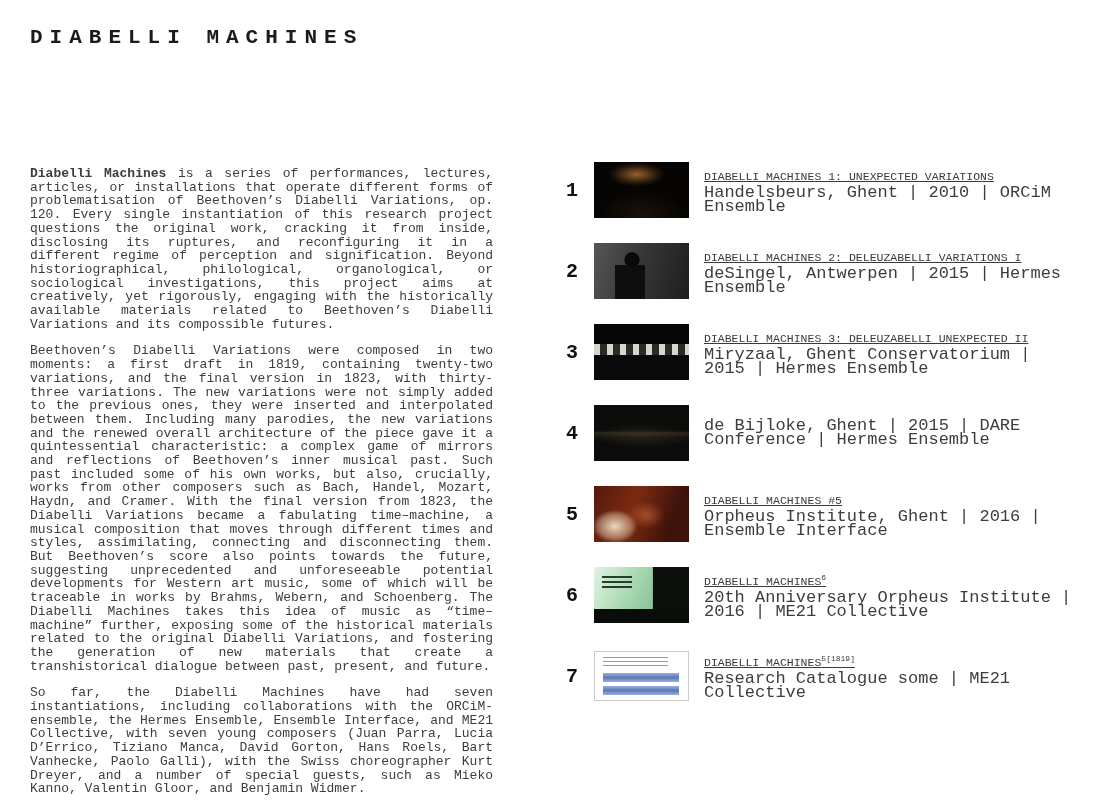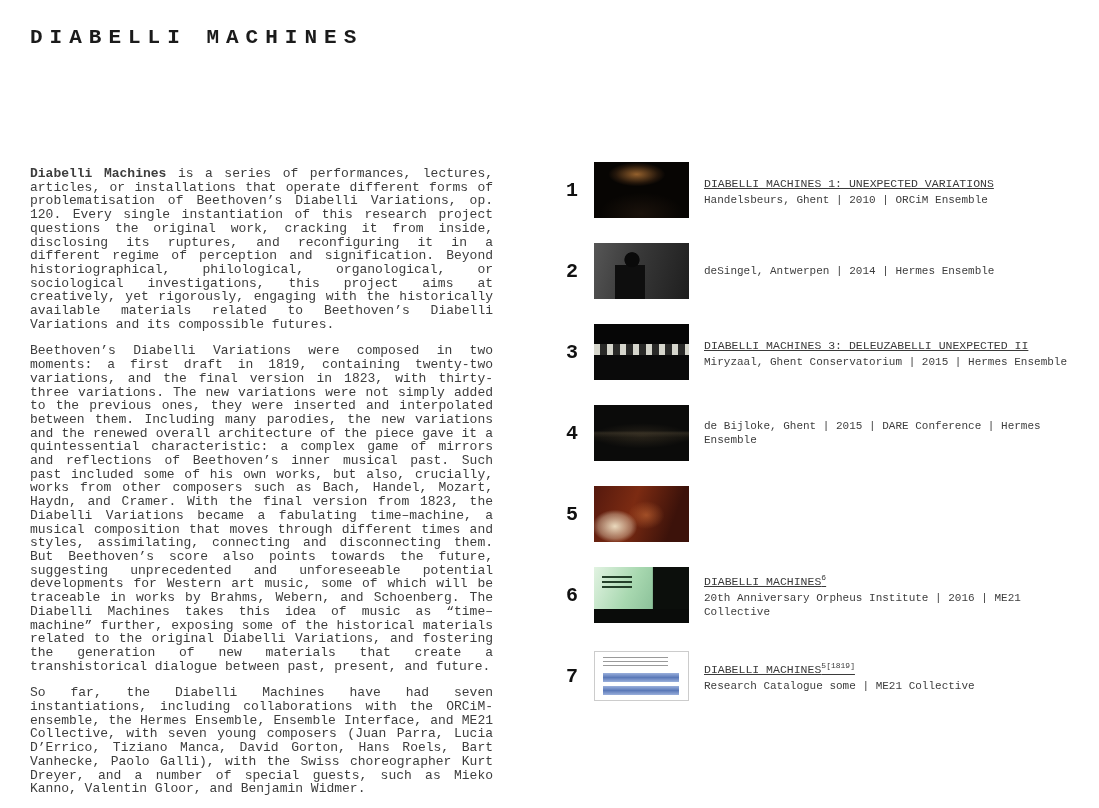--- a/index.html
+++ b/index.html
@@ -127,21 +127,21 @@
   .item-title {
     display: inline-block;
     font-size: 11.5px;
     color: #3a3a3a;
     text-decoration: underline;
     margin-bottom: 2px;
     cursor: pointer;
   }
   .item-title sup { font-size: 8px; }
   .item-subtitle {
-    font-size: 11px;
+    font-size: 17px;
     color: #3d3d3d;
   }
 </style>
 </head>
 <body>
 
 <div class="page">
 
   <h1 class="page-title">DIABELLI MACHINES</h1>
 
@@ -159,21 +159,22 @@
       <div class="item-text">
         <a class="item-title"><span>DIABELLI MACHINES 1: UNEXPECTED VARIATIONS</span><sup></sup></a>
         <div class="item-subtitle">Handelsbeurs, Ghent | 2010 | ORCiM Ensemble</div>
       </div>
     </div>
 
     <div class="item-row">
       <div class="item-number">2</div>
       <div class="thumb thumb-2"></div>
       <div class="item-text">
-        <div class="item-subtitle">deSingel, Antwerpen | 2014 | Hermes Ensemble</div>
+        <a class="item-title"><span>DIABELLI MACHINES 2: DELEUZABELLI VARIATIONS I</span><sup></sup></a>
+        <div class="item-subtitle">deSingel, Antwerpen | 2015 | Hermes Ensemble</div>
       </div>
     </div>
 
     <div class="item-row">
       <div class="item-number">3</div>
       <div class="thumb thumb-3"></div>
       <div class="item-text">
         <a class="item-title"><span>DIABELLI MACHINES 3: DELEUZABELLI UNEXPECTED II</span><sup></sup></a>
         <div class="item-subtitle">Miryzaal, Ghent Conservatorium | 2015 | Hermes Ensemble</div>
       </div>
@@ -183,20 +184,24 @@
       <div class="item-number">4</div>
       <div class="thumb thumb-4"></div>
       <div class="item-text">
         <div class="item-subtitle">de Bijloke, Ghent | 2015 | DARE Conference | Hermes Ensemble</div>
       </div>
     </div>
 
     <div class="item-row">
       <div class="item-number">5</div>
       <div class="thumb thumb-5"></div>
+      <div class="item-text">
+        <a class="item-title"><span>DIABELLI MACHINES #5</span><sup></sup></a>
+        <div class="item-subtitle">Orpheus Institute, Ghent | 2016 | Ensemble Interface</div>
+      </div>
     </div>
 
     <div class="item-row">
       <div class="item-number">6</div>
       <div class="thumb thumb-6"></div>
       <div class="item-text">
         <a class="item-title"><span>DIABELLI MACHINES</span><sup>6</sup></a>
         <div class="item-subtitle">20th Anniversary Orpheus Institute | 2016 | ME21 Collective</div>
       </div>
     </div>

